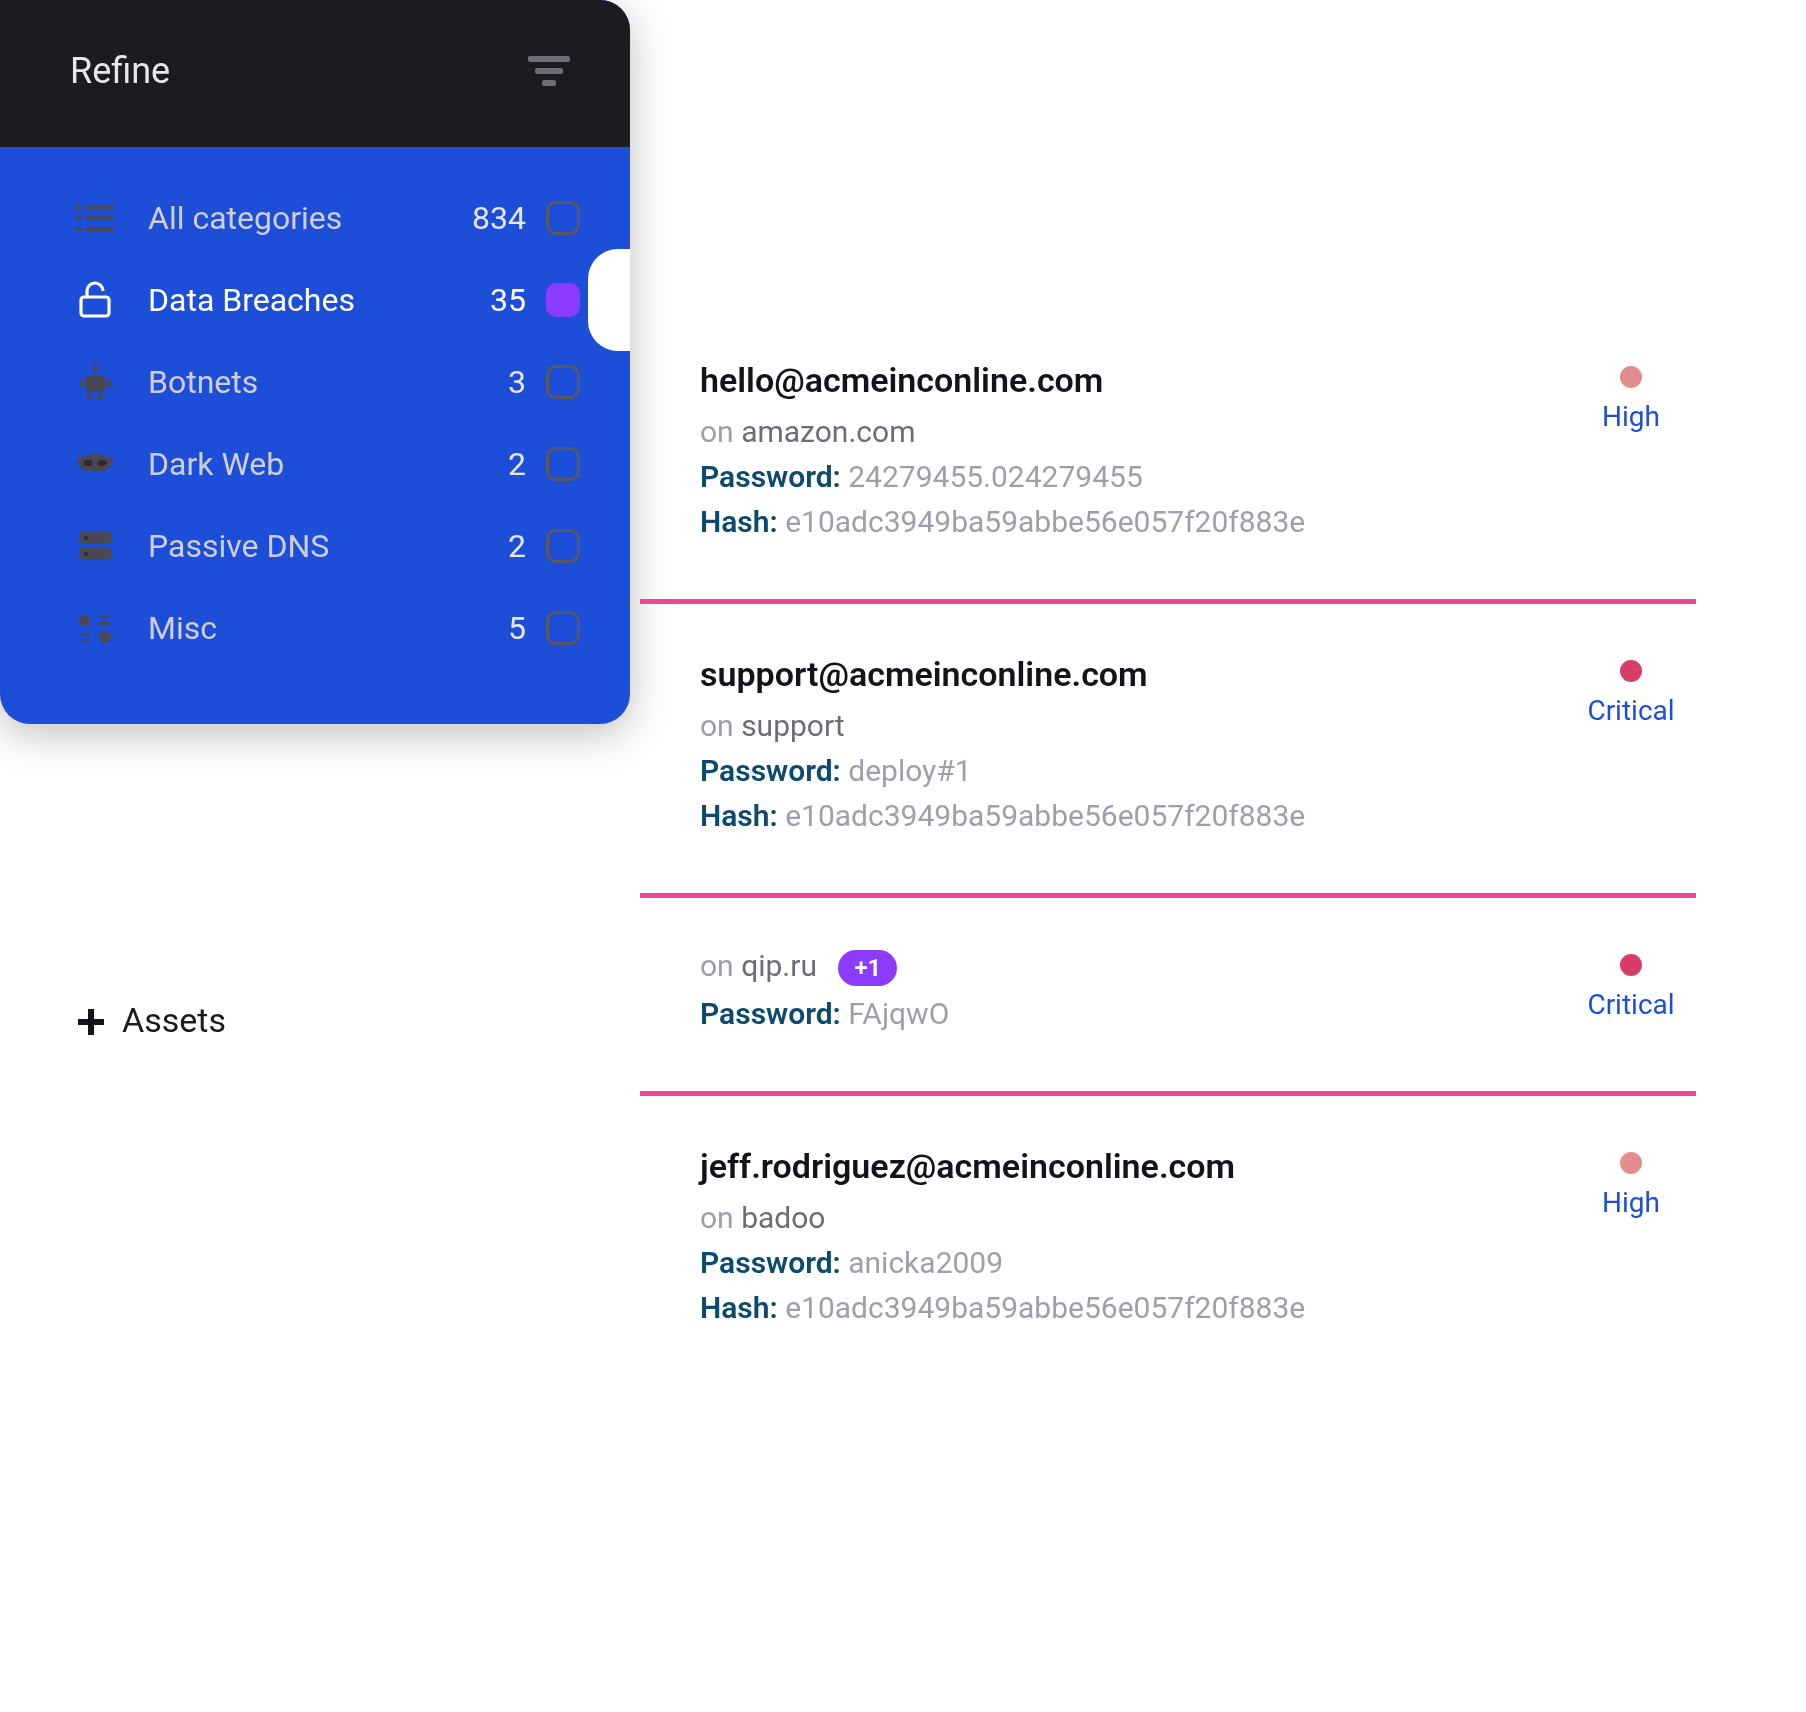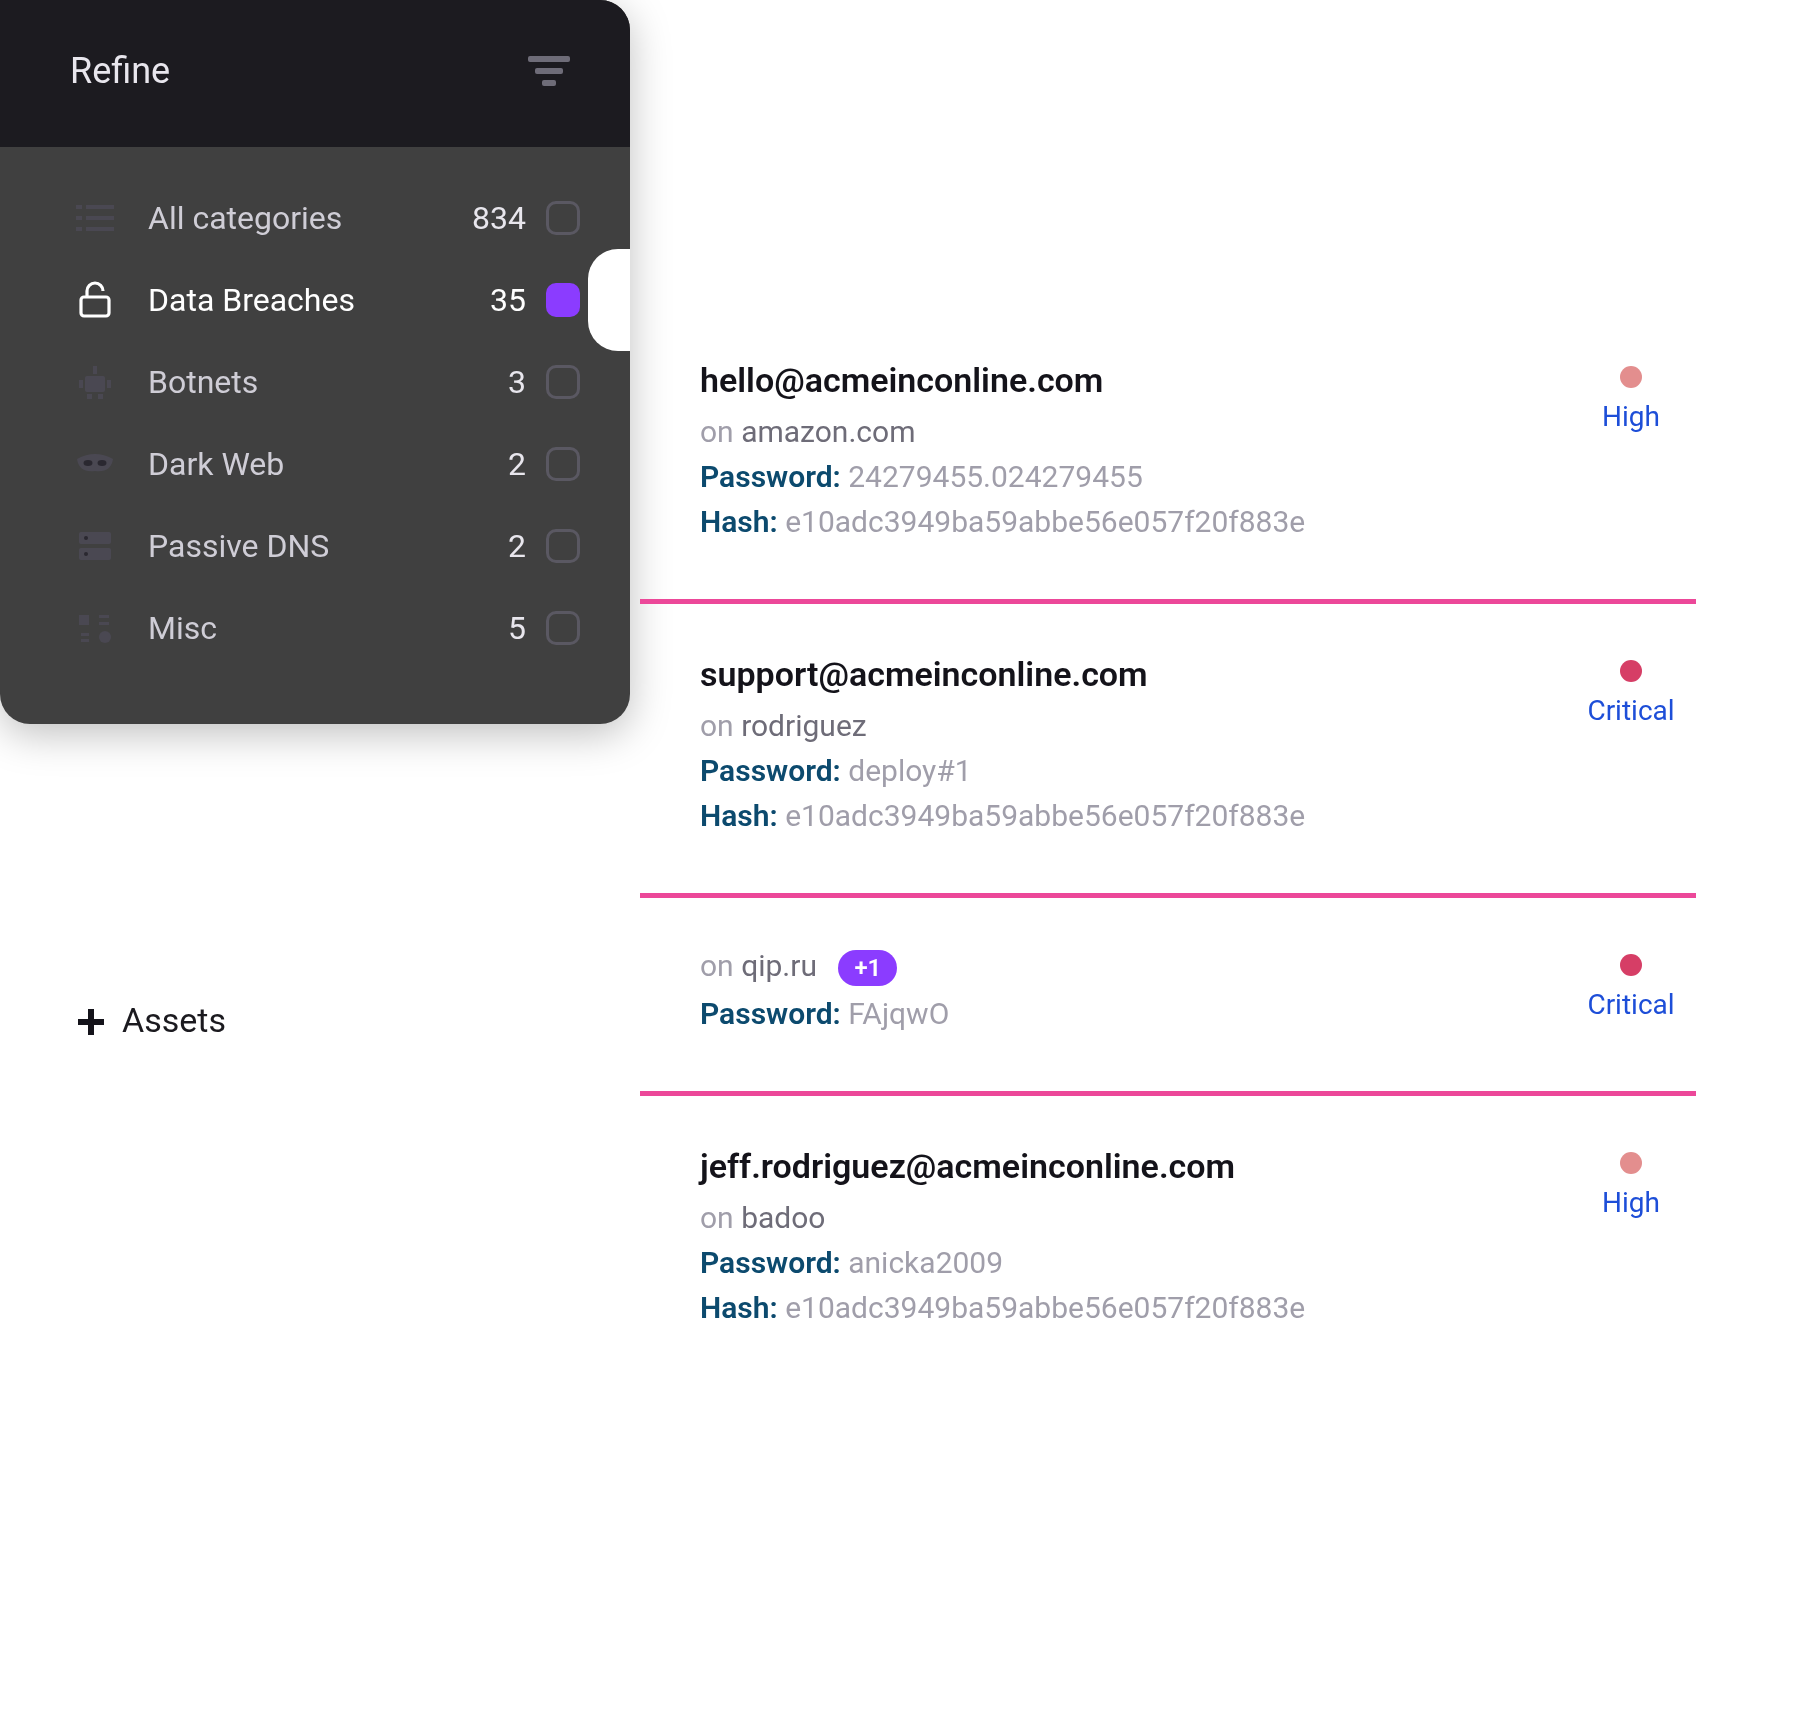--- a/index.html
+++ b/index.html
@@ -9,21 +9,21 @@
     width: 1806px;
     height: 1712px;
     position: relative;
   }
   
   .sidebar {
     position: absolute;
     top: 0;
     left: 0;
     width: 630px;
-    background: #404040;
+    background: #1d4ed8;
     border-radius: 0 30px 30px 30px;
     overflow: hidden;
     box-shadow: 0 10px 40px rgba(0,0,0,0.25);
   }
   .sidebar-header {
     background: #1c1b20;
     padding: 50px 60px 55px 70px;
     display: flex;
     align-items: center;
     justify-content: space-between;
@@ -299,21 +299,21 @@
       <div class="sev-dot"></div>
       <div class="sev-label">High</div>
     </div>
   </div>
 
   <div class="result-row">
     <div class="result-main">
       <div class="result-email">support@acmeinconline.com</div>
       <div class="result-line">
         <span class="on-lbl">on</span>
-        <span class="site">rodriguez</span>
+        <span class="site">support</span>
       </div>
       <div class="result-line">
         <span class="lbl">Password:</span>
         <span class="val">deploy#1</span>
       </div>
       <div class="result-line">
         <span class="lbl">Hash:</span>
         <span class="val">e10adc3949ba59abbe56e057f20f883e</span>
       </div>
     </div>

